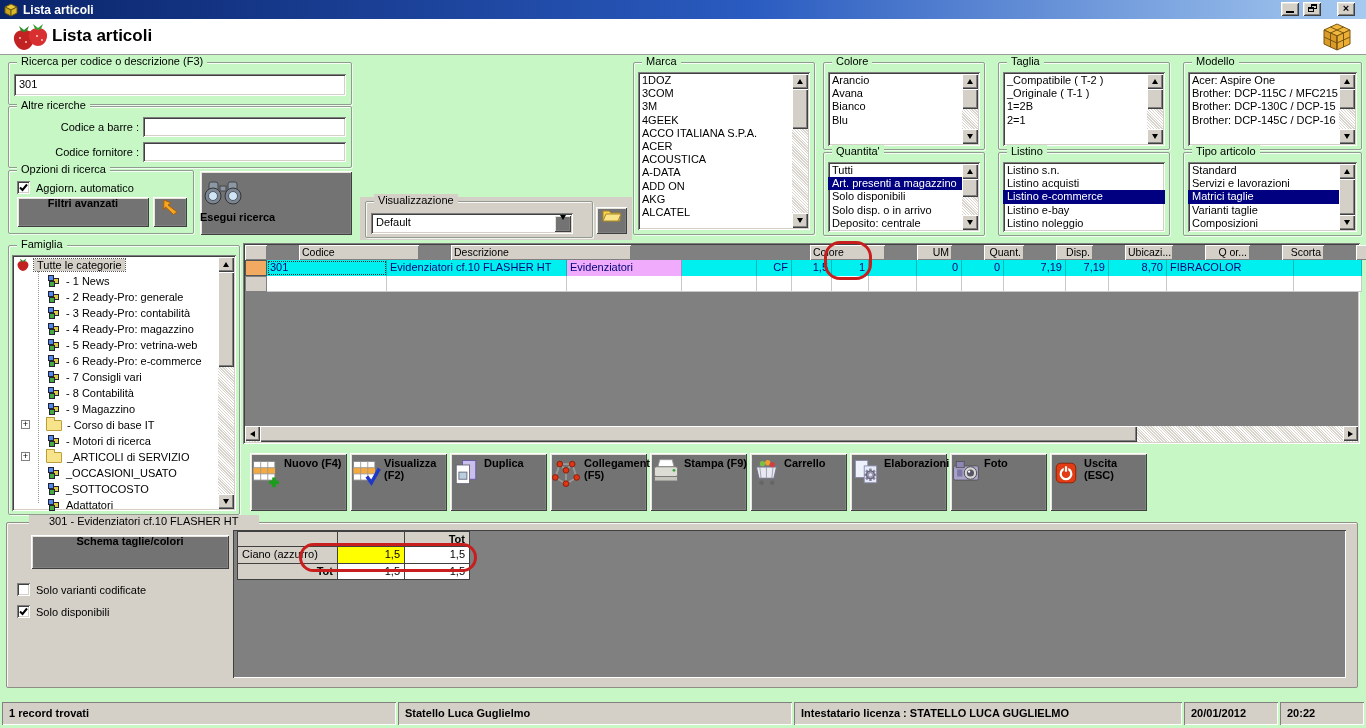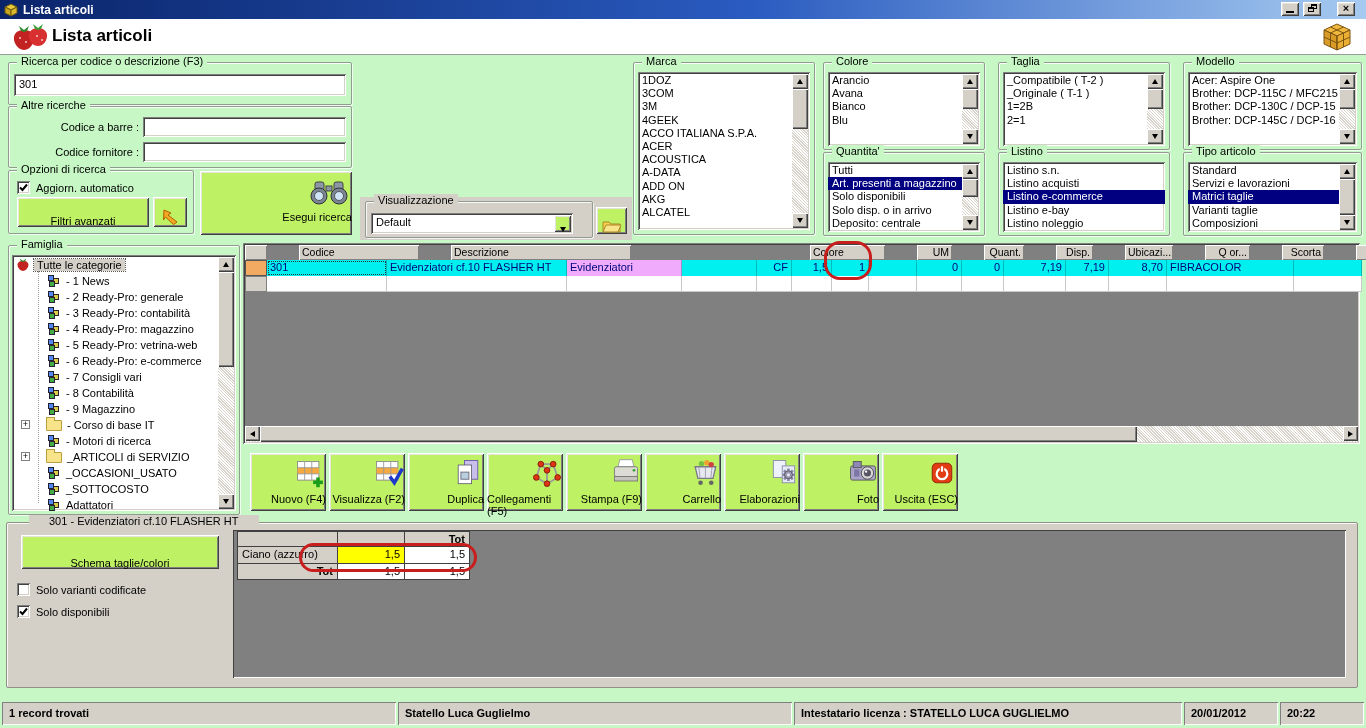--- a/index.html
+++ b/index.html
@@ -25,21 +25,21 @@
   .headerband .apptitle{position:absolute;left:52px;top:7px;font-size:17px;font-weight:bold;color:#000;}
 
   
   .gbox{position:absolute;border:1px solid #8f9c8f;border-radius:2px;box-shadow:inset 1px 1px 0 rgba(255,255,255,.85),1px 1px 0 rgba(255,255,255,.7);}
   .gbox>.glabel{position:absolute;top:-8px;left:8px;font-size:11px;background:#c6f7c4;padding:0 4px;color:#000;white-space:nowrap;}
   .gbox.on-silver>.glabel{background:#d4d0c8;}
 
   .lbl{font-size:11px;color:#000;}
   .input{position:absolute;background:#fff;box-shadow:inset 1px 1px 0 #808080,inset -1px -1px 0 #fff,inset 2px 2px 0 #404040,inset -2px -2px 0 #d4d0c8;font-size:11px;padding:4px 5px 0 5px;color:#000;}
 
-  .btn{background:#bef264;box-shadow:inset 1px 1px 0 #ffffff,inset -1px -1px 0 #404040,inset 2px 2px 0 #e6e3dd,inset -2px -2px 0 #808080;font-size:11px;color:#000;display:flex;align-items:flex-end;justify-content:center;cursor:default;}
+  .btn{background:#737373;box-shadow:inset 1px 1px 0 #ffffff,inset -1px -1px 0 #404040,inset 2px 2px 0 #e6e3dd,inset -2px -2px 0 #808080;font-size:11px;color:#000;display:flex;align-items:flex-start;justify-content:center;cursor:default;font-weight:bold;}
 
   
   .chk{display:flex;align-items:center;gap:6px;font-size:11px;color:#000;justify-content:center;}
   .chk .box{width:13px;height:13px;background:#fff;box-shadow:inset 1px 1px 0 #808080,inset -1px -1px 0 #fff,inset 2px 2px 0 #404040,inset -2px -2px 0 #d4d0c8;display:flex;align-items:center;justify-content:center;}
 
   
   .listbox{position:absolute;background:#fff;box-shadow:inset 1px 1px 0 #808080,inset -1px -1px 0 #fff,inset 2px 2px 0 #404040,inset -2px -2px 0 #d4d0c8;display:flex;overflow:hidden;}
   .lb-items{flex:1;overflow:hidden;padding:2px 0 0 0;}
   .lb-item{font-size:11px;line-height:13.2px;padding-left:4px;white-space:nowrap;color:#000;}
   .lb-item.sel{background:#000080;color:#fff;}
@@ -78,21 +78,21 @@
   .td.selcell{padding:0;}
   .al{text-align:left;}.ar{text-align:right;}
   .hscroll{position:absolute;left:2px;right:2px;bottom:2px;height:16px;display:flex;background:#e9e7e1;background-image:repeating-linear-gradient(45deg,#ffffff 0 1px,#d8d4cc 1px 2px);}
   .hthumb{width:877px;background:#d4d0c8;box-shadow:inset 1px 1px 0 #fff,inset -1px -1px 0 #404040,inset -2px -2px 0 #808080;}
 
   
   .focuscell{outline:1px dotted #333;outline-offset:-2px;}
 
   
   .actions{position:absolute;left:250px;top:453px;display:flex;gap:3px;}
-  .abtn{width:76px;height:58px;flex-direction:column;gap:2px;padding-top:4px;justify-content:flex-start;}
+  .abtn{width:97px;height:58px;flex-direction:row;gap:2px;padding-top:4px;justify-content:flex-start;}
   .abtn svg{width:32px;height:32px;}
   .abtn .alabel{font-size:11px;}
 
   
   .detailbox{position:absolute;left:6px;top:522px;width:1352px;height:166px;background:#d4d0c8;border:1px solid #8f8f86;border-radius:2px;box-shadow:inset 1px 1px 0 rgba(255,255,255,.85);}
   .detailbox>.glabel{position:absolute;top:-8px;left:22px;font-size:11px;background:#d4d0c8;padding:0 20px;white-space:nowrap;}
   .darkpanel{position:absolute;left:233px;top:530px;width:1113px;height:148px;background:#808080;box-shadow:inset 1px 1px 0 #404040,inset -1px -1px 0 #fff;}
   .vargrid{position:absolute;left:237px;top:531px;border-left:1px solid #404040;border-top:1px solid #404040;background:#d4d0c8;}
   .vg-row{display:flex;}
   .vg-cell{border-right:1px solid #404040;border-bottom:1px solid #404040;font-size:11px;padding:1px 4px 0 4px;overflow:hidden;white-space:nowrap;color:#000;}
@@ -700,21 +700,21 @@
             <circle cx="18" cy="19" r="6" fill="none" stroke="#fff" stroke-width="2.5"></circle>
             <line x1="18" y1="9.5" x2="18" y2="17" stroke="#e23c14" stroke-width="5"></line>
             <line x1="18" y1="10.5" x2="18" y2="16.5" stroke="#fff" stroke-width="2.5"></line>
           </svg></span>
     <span class="alabel">Uscita (ESC)</span>
       </div>
     </div>
 
   <div class="detailbox">
     <span class="glabel">301 - Evidenziatori cf.10 FLASHER HT</span>
-    <div class="btn" style="position:absolute;left:14px;top:12px;width:198px;height:34px;">
+    <div class="btn" style="position:absolute;left:24px;top:12px;width:198px;height:34px;">
         <span>Schema taglie/colori</span>
       </div>
     <div class="chk" style="position:absolute;left:10px;top:60px;">
       <span class="box"></span>
       <span>Solo varianti codificate</span>
     </div>
     <div class="chk" style="position:absolute;left:10px;top:82px;">
       <span class="box">
           <svg width="9" height="9" viewBox="0 0 9 9">
             <polyline points="1,4.5 3.5,7 8,1.5" fill="none" stroke="#000" stroke-width="2"></polyline>

